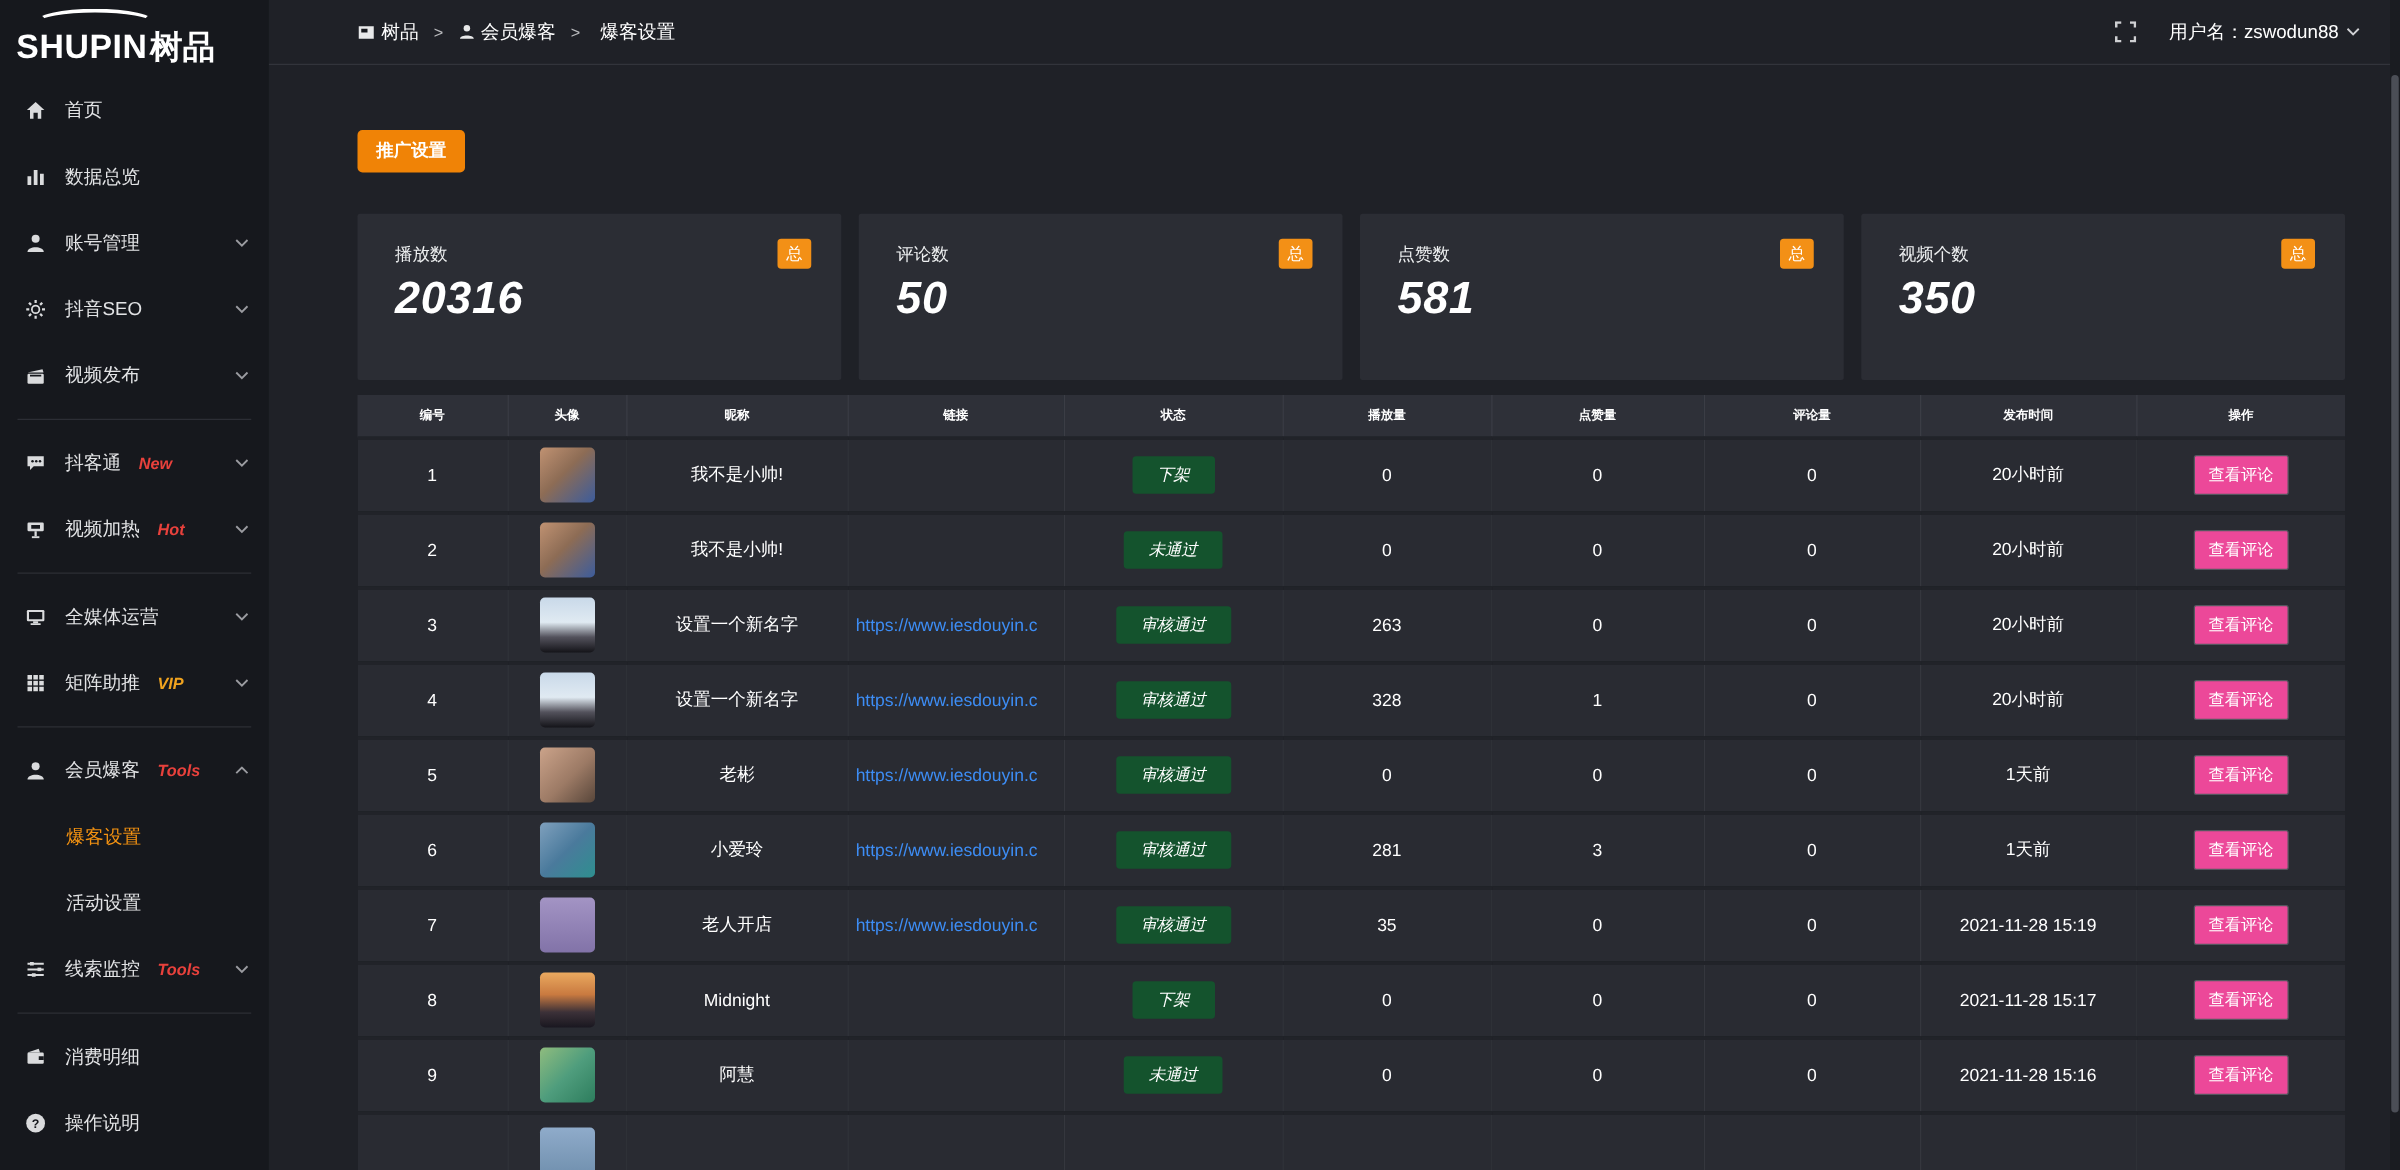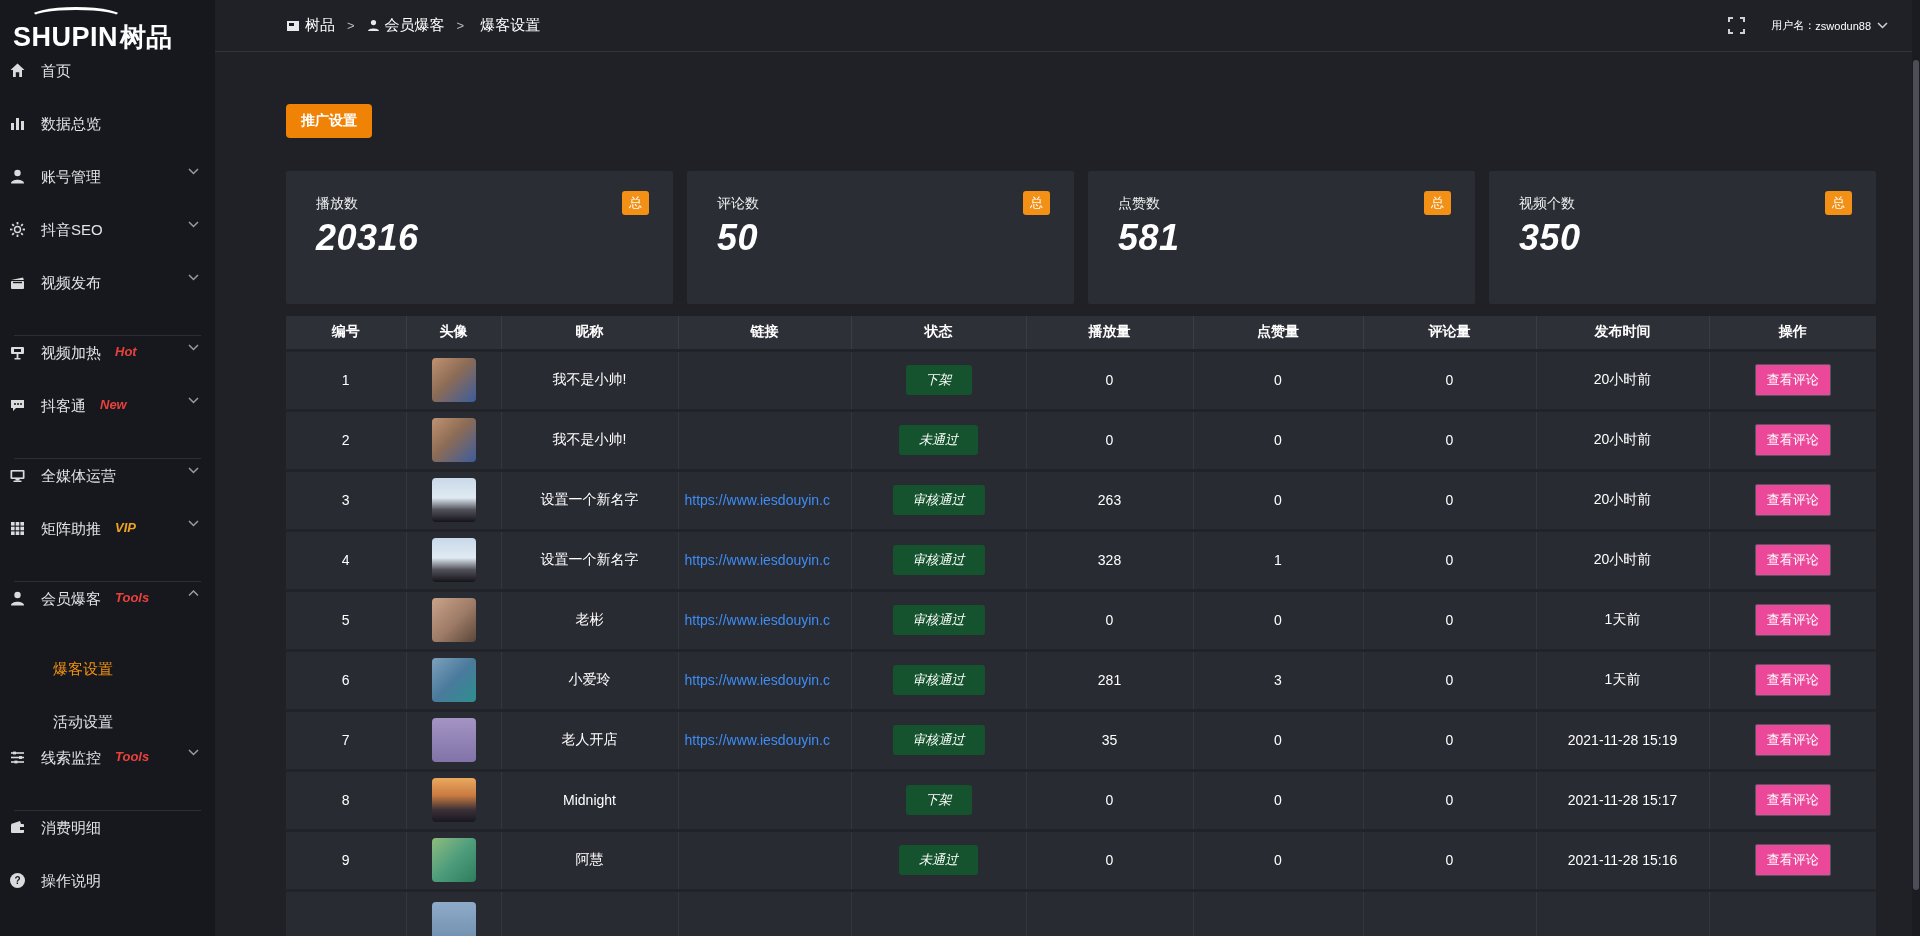--- a/index.html
+++ b/index.html
@@ -12,60 +12,60 @@
   .layout { display:flex; width:1764px; height:936px; }
 
   
   .sidebar { width:215px; height:936px; background:#16181d; flex-shrink:0; position:relative; }
   .logo { position:relative; height:56px; padding:20px 0 0 13px; white-space:nowrap; }
   .logo-arc { position:absolute; top:7px; left:28px; width:96px; height:22px;
               border:3px solid transparent; border-top:3px solid #ffffff; border-radius:50%; }
   .logo-en { font-size:27px; font-weight:bold; letter-spacing:0.5px; color:#fff; }
   .logo-cn { font-size:26px; font-weight:bold; color:#fff; margin-left:2px; }
   nav { margin-top:6px; }
-  .nav-item { height:53px; display:flex; padding:0 16px 0 9px;
+  .nav-item { height:53px; display:flex; align-items:center; padding:0 16px 0 20px;
               font-size:15px; color:#e2e3e5; cursor:pointer; }
   .nav-item .mi { width:17px; height:17px; margin-right:15px; flex-shrink:0; display:inline-flex; }
   .nav-item .lbl { white-space:nowrap; }
   .nav-item .mbadge { font-style:italic; font-weight:bold; font-size:13px; margin-left:14px; }
   .nav-item .chev { margin-left:auto; display:inline-flex; }
   .nav-sub { height:53px; display:flex; align-items:center; padding-left:53px; font-size:15px;
              color:#e2e3e5; cursor:pointer; }
   .nav-sub.active { color:#f29111; }
   .nav-divider { height:1px; background:#2c2e35; margin:8px 14px; }
 
   
   .main { flex:1; display:flex; flex-direction:column; }
   .topbar { height:52px; display:flex; align-items:center; padding:0 30px 0 71px;
             border-bottom:1px solid #32343b; flex-shrink:0; }
   .crumb { display:flex; align-items:center; font-size:15px; color:#fff; }
   .crumb .ci { display:inline-flex; margin-right:5px; }
   .crumb-sep { color:#b9babd; margin:0 12px; font-size:13px; }
   .crumb-current { margin-left:4px; }
   .topbar-right { margin-left:auto; display:flex; align-items:center; }
   .fs-icon { display:inline-flex; margin-right:26px; cursor:pointer; }
-  .user-chip { font-size:11px; color:#fff; cursor:pointer; display:flex; align-items:center; }
+  .user-chip { font-size:15px; color:#fff; cursor:pointer; display:flex; align-items:center; }
   .user-chip .chev { margin-left:6px; display:inline-flex; }
 
   .content { padding:0 42px 0 71px; }
   .promo-btn { margin-top:52px; height:34px; padding:0 15px; background:#f08306; border:none;
                border-radius:4px; color:#fff; font-size:14px; font-weight:bold; cursor:pointer; }
 
   
   .cards { display:flex; gap:14px; margin-top:33px; }
   .card { flex:1; height:133px; background:#2b2d34; border-radius:2px; position:relative;
           padding:24px 26px 0 30px; }
   .card-label { font-size:14px; color:#eef0f1; }
   .card-value { font-size:36px; font-weight:bold; color:#fff; margin-top:4px; letter-spacing:0.5px;font-style:italic; }
   .card-badge { position:absolute; top:20px; right:24px; background:#f39016; color:#fff;
                 font-size:13px; padding:3px 7px; border-radius:3px; }
 
   
   table { width:100%; margin-top:12px; border-collapse:collapse; table-layout:fixed; }
-  th { height:34px; background:#2e3038; color:#fff; font-size:14px; font-weight:bold;
+  th { height:34px; background:#2e3038; color:#fff; font-size:10px; font-weight:bold;
        border-left:1px solid #3b3d45; border-bottom:3px solid #212329; }
   th:first-child { border-left:none; }
   td { height:60px; background:#292b32; color:#fff; font-size:14px; text-align:center;
        vertical-align:middle; border-left:1px solid #35373e; border-bottom:3px solid #212329;
        overflow:hidden; white-space:nowrap; }
   td:first-child { border-left:none; }
   .avatar { width:44px; height:44px; border-radius:4px; margin:0 auto; }
   .av-boy    { background:linear-gradient(135deg,#c09272 0%,#8d6c55 45%,#3c5c9c 100%); }
   .av-sky    { background:linear-gradient(180deg,#c9d9e9 0%,#e0eaf2 45%,#53525c 72%,#141419 100%); }
   .av-man    { background:linear-gradient(135deg,#cba38a 0%,#9c7a65 55%,#58463a 100%); }
@@ -166,47 +166,47 @@
           <span class="chev">
             <svg width="11" height="7" viewBox="0 0 11 7" fill="none" stroke="#9a9ba0" stroke-width="1.5">
               <polyline points="1,1 5.5,5.5 10,1"></polyline>
             </svg>
           </span>
         </div>
         <div class="nav-divider"></div>
         <div class="nav-item">
           <span class="mi">
             <svg width="17" height="17" viewBox="0 0 17 17">
-              <rect x="2" y="3" width="13" height="7" rx="1" fill="#dadbdd"></rect>
-              <rect x="5" y="5" width="7" height="3" fill="#16181d"></rect>
-              <rect x="7.6" y="10" width="1.8" height="4" fill="#dadbdd"></rect>
-              <rect x="5.5" y="14" width="6" height="1.5" fill="#dadbdd"></rect>
-            </svg>
-          </span>
-          <span class="lbl">视频加热</span>
-          <span class="mbadge" style="color:#e8413c">Hot</span>
-          <span class="chev">
-            <svg width="11" height="7" viewBox="0 0 11 7" fill="none" stroke="#9a9ba0" stroke-width="1.5">
-              <polyline points="1,1 5.5,5.5 10,1"></polyline>
-            </svg>
-          </span>
-        </div>
-        <div class="nav-item">
-          <span class="mi">
-            <svg width="17" height="17" viewBox="0 0 17 17">
               <path d="M2 3 H15 V11 H7 L4 14 V11 H2 Z" fill="#dadbdd"></path>
               <g fill="#16181d">
                 <circle cx="6" cy="7" r="1"></circle>
                 <circle cx="9" cy="7" r="1"></circle>
                 <circle cx="12" cy="7" r="1"></circle>
               </g>
             </svg>
           </span>
           <span class="lbl">抖客通</span>
           <span class="mbadge" style="color:#e8413c">New</span>
+          <span class="chev">
+            <svg width="11" height="7" viewBox="0 0 11 7" fill="none" stroke="#9a9ba0" stroke-width="1.5">
+              <polyline points="1,1 5.5,5.5 10,1"></polyline>
+            </svg>
+          </span>
+        </div>
+        <div class="nav-item">
+          <span class="mi">
+            <svg width="17" height="17" viewBox="0 0 17 17">
+              <rect x="2" y="3" width="13" height="7" rx="1" fill="#dadbdd"></rect>
+              <rect x="5" y="5" width="7" height="3" fill="#16181d"></rect>
+              <rect x="7.6" y="10" width="1.8" height="4" fill="#dadbdd"></rect>
+              <rect x="5.5" y="14" width="6" height="1.5" fill="#dadbdd"></rect>
+            </svg>
+          </span>
+          <span class="lbl">视频加热</span>
+          <span class="mbadge" style="color:#e8413c">Hot</span>
           <span class="chev">
             <svg width="11" height="7" viewBox="0 0 11 7" fill="none" stroke="#9a9ba0" stroke-width="1.5">
               <polyline points="1,1 5.5,5.5 10,1"></polyline>
             </svg>
           </span>
         </div>
         <div class="nav-divider"></div>
         <div class="nav-item">
           <span class="mi">
             <svg width="17" height="17" viewBox="0 0 17 17">

